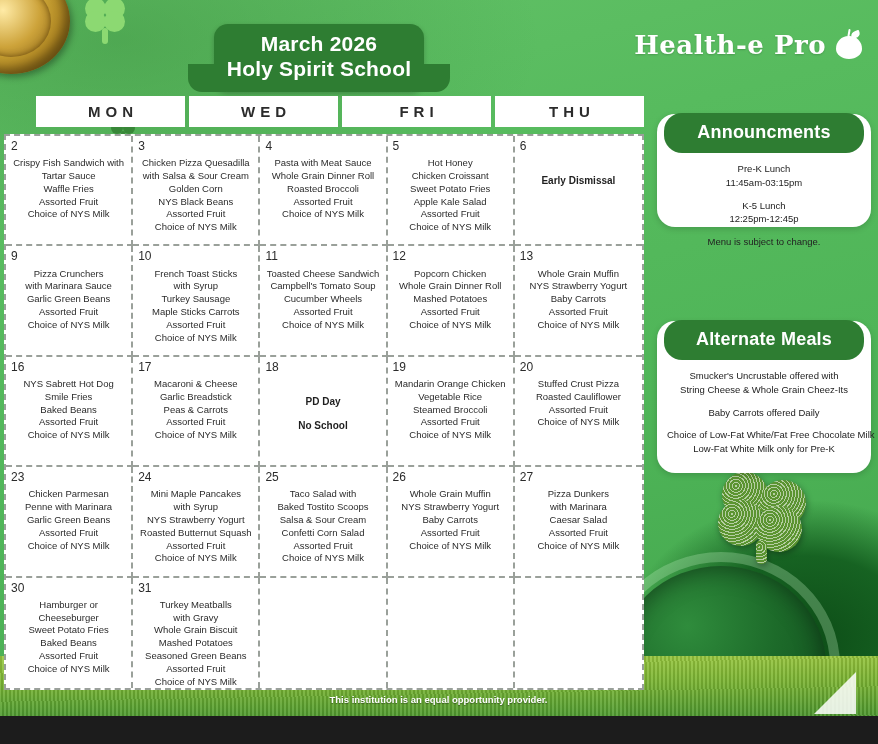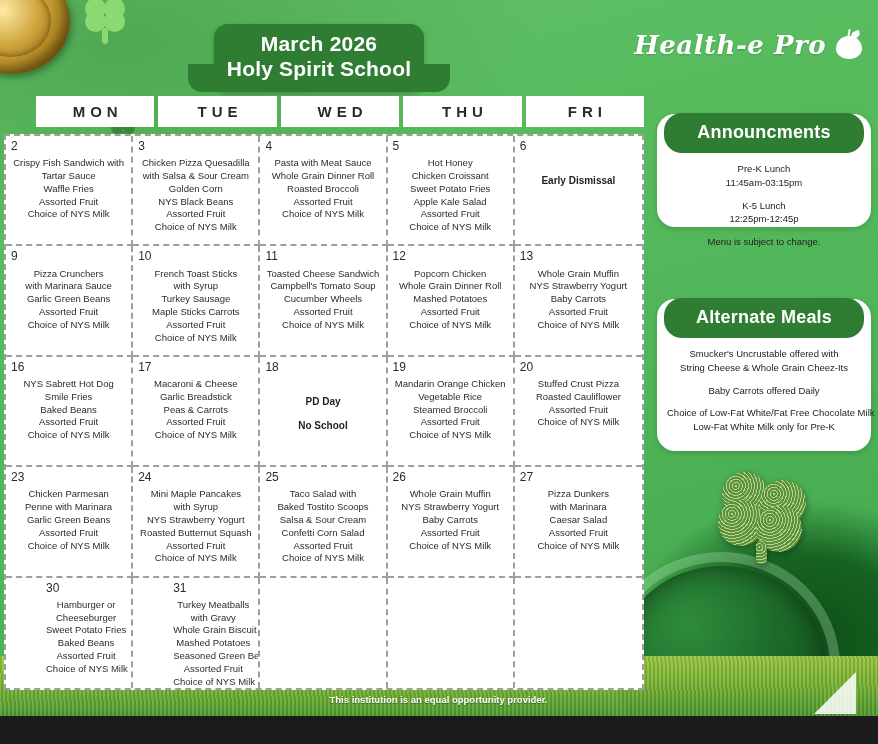--- a/index.html
+++ b/index.html
@@ -116,21 +116,21 @@
   #title-plaque::before { left:-26px; border-bottom-left-radius:14px; border-top-right-radius:0; }
   #title-plaque::after  { right:-26px; border-bottom-right-radius:14px; }
 
   
   #brand {
     position: absolute; right: 16px; top: 30px;
     display: flex; align-items: center; gap: 10px;
   }
   #brand .word {
     font-family: "DejaVu Serif", serif;
-    font-style: italic; font-weight: bold;
+    font-weight: bold;
     font-size: 26px; color: #ffffff;
     letter-spacing: .5px;
     text-shadow: 0 1px 2px rgba(0,0,0,.18);
   }
   #apple { position: relative; width: 26px; height: 28px; }
   #apple .body {
     position:absolute; left:0; bottom:0; width:26px; height:23px;
     background:#fff; border-radius: 48% 48% 50% 50% / 55% 55% 45% 45%;
   }
   #apple .body::after{
@@ -173,21 +173,21 @@
     grid-template-rows: repeat(5, 1fr);
   }
   .cell {
     border-right: 2px dashed #9aa09a;
     border-bottom: 2px dashed #9aa09a;
     padding: 4px 5px 5px;
     position: relative;
     overflow: hidden;
   }
   .cell:nth-child(5n) { border-right: none; }
-  .cell:nth-last-child(-n+5) { border-bottom: none; margin-left: 35px; }
+  .cell:nth-last-child(-n+5) { border-bottom: none; }
   .daynum {
     font-size: 12px;
     color: #2b2b2b;
     line-height: 1.1;
     font-weight: 500;
   }
   .items {
     margin-top: 4px;
     text-align: center;
     font-size: 9.5px;
@@ -207,21 +207,21 @@
   
   .panel {
     position: absolute;
     left: 657px; width: 214px;
     background: #ffffff;
     border-radius: 18px;
     box-shadow: 0 2px 6px rgba(0,0,0,.16);
     padding-bottom: 12px;
   }
   #panel-announcements { top: 114px; height: 113px; }
-  #panel-alternate     { top: 299px; height: 152px; }
+  #panel-alternate     { top: 321px; height: 152px; }
   .panel-head {
     margin: -1px 7px 0 7px;
     background: #2e7d32;
     border-radius: 18px;
     color: #fff;
     text-align: center;
     font-size: 18px;
     font-weight: bold;
     padding: 9px 0 10px;
     letter-spacing: .2px;
@@ -291,24 +291,23 @@
   <span class="word">Health-e Pro</span>
   <span id="apple">
     <span class="body"></span>
     <span class="stem"></span>
     <span class="leaf"></span>
   </span>
 </div>
 
 <div id="weekdays">
   <div class="weekday">MON</div>
-  <div class="weekday">TUE</div>
   <div class="weekday">WED</div>
+  <div class="weekday">FRI</div>
   <div class="weekday">THU</div>
-  <div class="weekday">FRI</div>
 </div>
 
 <div id="calendar">
     <div class="cell">
       <div class="daynum">2</div>
       <div class="items">
         <div>Crispy Fish Sandwich with</div>
         <div>Tartar Sauce</div>
         <div>Waffle Fries</div>
         <div>Assorted Fruit</div>

